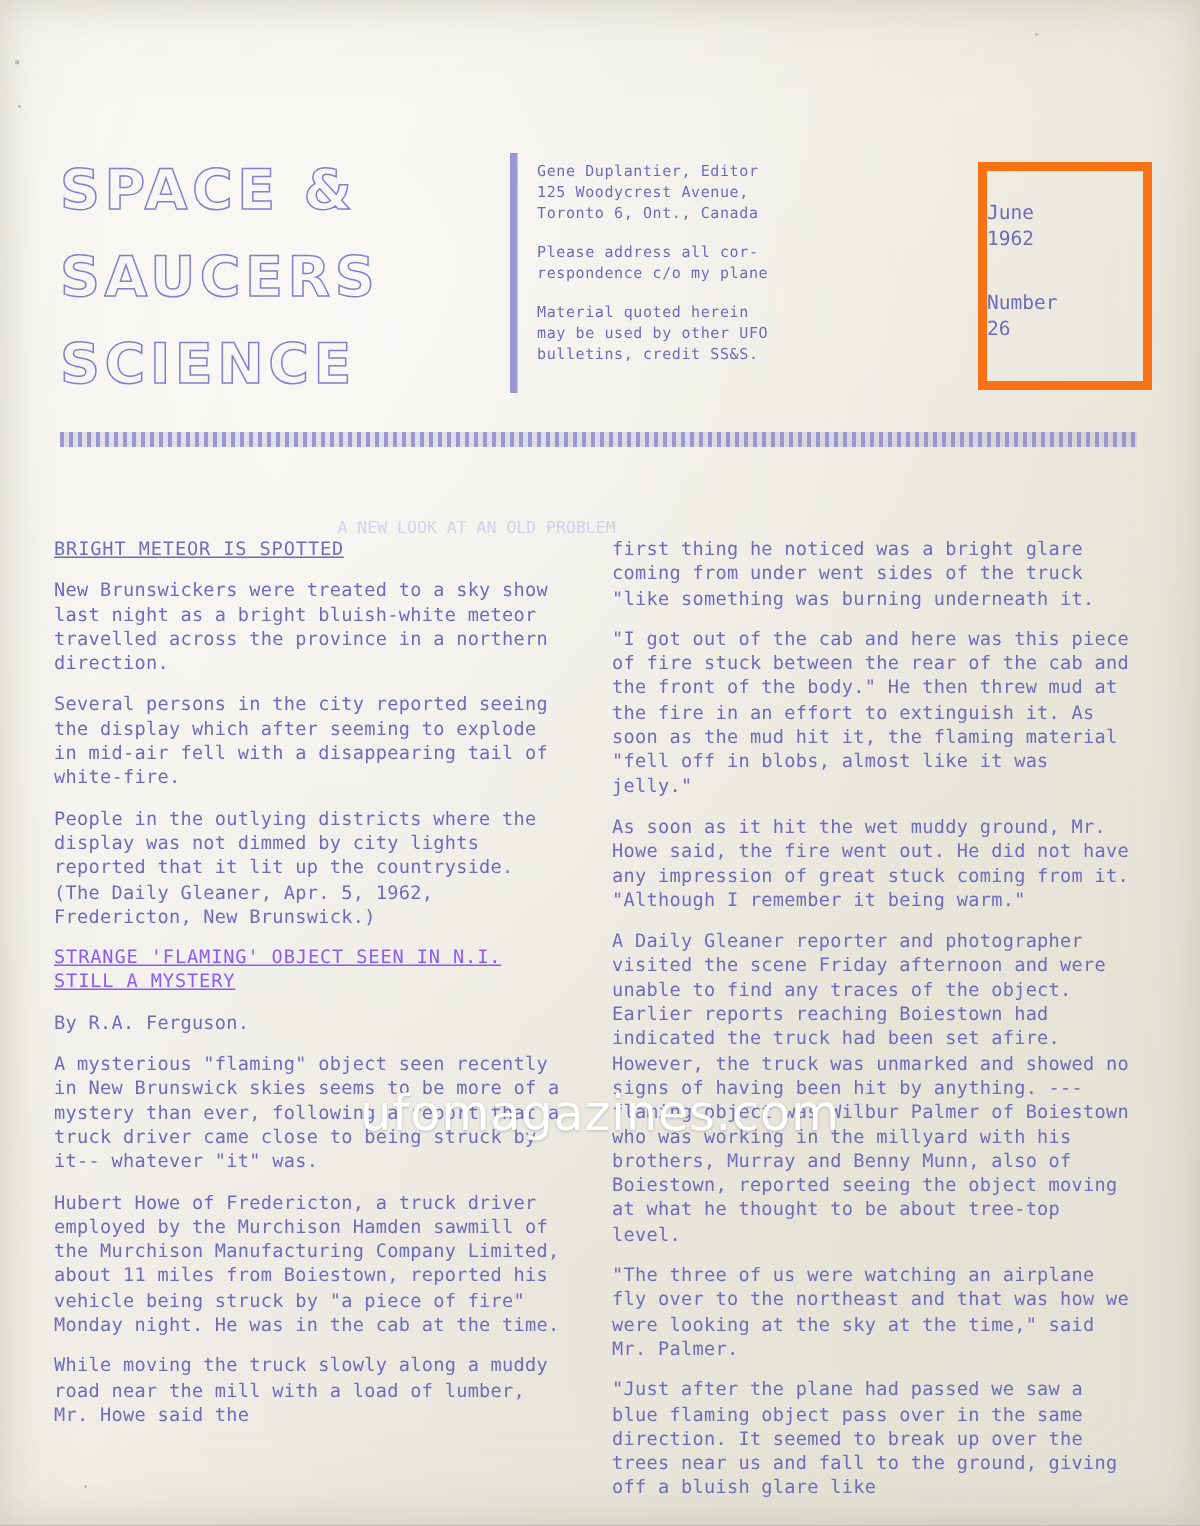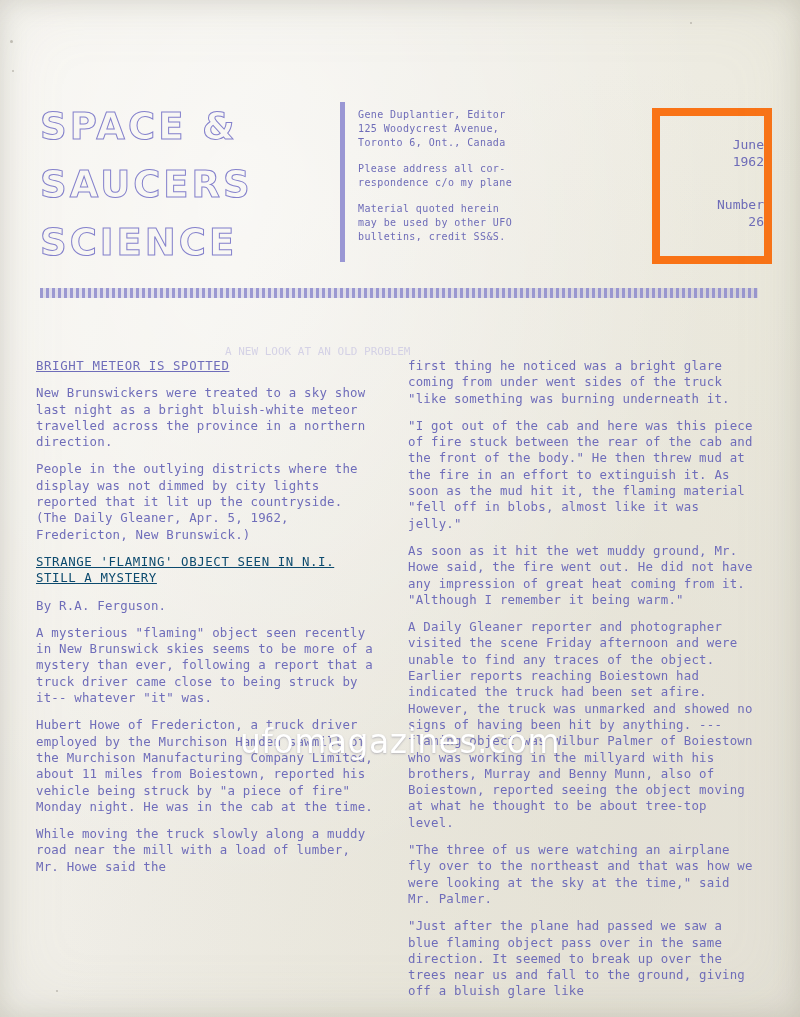--- a/index.html
+++ b/index.html
@@ -83,28 +83,28 @@
     line-height: 14px;
     letter-spacing: .4px;
   }
   .pub-info p { margin: 0 0 12px 0; }
   .issue-box {
     position: absolute;
     left: 612px;
     top: 10px;
     width: 104px;
     height: 140px;
-    border: 8px solid #f97316;
+    border: 6px solid #f97316;
     color: #6e6cb8;
     font-size: 13px;
     line-height: 17px;
-    text-align: right;
+    text-align: left;
   }
   .issue-box .d1 { margin-top: 20px; }
-  .issue-box .d3 { margin-top: 26px; padding-left: 23px; }
+  .issue-box .d3 { margin-top: 26px; }
 
   
   .divider {
     position: absolute;
     left: 40px;
     top: 288px;
     width: 718px;
     height: 10px;
     background: repeating-linear-gradient(90deg,
       #8b88cc 0px, #8b88cc 3px,
@@ -147,21 +147,21 @@
     letter-spacing: .2px;
   }
   .col.left  { left: 36px;  width: 340px; }
   .col.right { left: 408px; width: 350px; }
   .col p { margin: 0 0 11px 0; }
   .headline {
     margin: 0 0 4px 0;
     text-decoration: underline;
     letter-spacing: .6px;
   }
-  .headline.faded { color: #0c4a6e; }
+  .headline.faded { color: #8b5cf6; }
 
   
   .watermark {
     position: absolute;
     left: 0;
     top: 698px;
     width: 800px;
     text-align: center;
     font-family: "DejaVu Sans", sans-serif;
     font-size: 33px;
@@ -209,31 +209,32 @@
       <div class="d4">26</div>
     </div>
   </div>
 
   <div class="divider"></div>
   <div class="ghost-sub">A NEW LOOK AT AN OLD PROBLEM</div>
 
   <div class="col left" id="col-left">
       <p class="headline">BRIGHT METEOR IS SPOTTED</p>
       <p>New Brunswickers were treated to a sky show last night as a bright bluish-white meteor travelled across the province in a northern direction.</p>
+      <p>Several persons in the city reported seeing the display which after seeming to explode in mid-air fell with a disappearing tail of white-fire.</p>
       <p>People in the outlying districts where the display was not dimmed by city lights reported that it lit up the countryside. (The Daily Gleaner, Apr. 5, 1962, Fredericton, New Brunswick.)</p>
       <p class="headline faded">STRANGE 'FLAMING' OBJECT SEEN IN N.I. STILL A MYSTERY</p>
       <p>By R.A. Ferguson.</p>
       <p>A mysterious "flaming" object seen recently in New Brunswick skies seems to be more of a mystery than ever, following a report that a truck driver came close to being struck by it-- whatever "it" was.</p>
       <p>Hubert Howe of Fredericton, a truck driver employed by the Murchison Hamden sawmill of the Murchison Manufacturing Company Limited, about 11 miles from Boiestown, reported his vehicle being struck by "a piece of fire" Monday night.  He was in the cab at the time.</p>
       <p>While moving the truck slowly along a muddy road near the mill with a load of lumber, Mr. Howe said the</p>
     </div>
   <div class="col right" id="col-right">
       <p>first thing he noticed was a bright glare coming from under went sides of the truck "like something was burning underneath it.</p>
       <p>"I got out of the cab and here was this piece of fire stuck between the rear of the cab and the front of the body." He then threw mud at the fire in an effort to extinguish it.  As soon as the mud hit it, the flaming material "fell off in blobs, almost like it was jelly."</p>
-      <p>As soon as it hit the wet muddy ground, Mr. Howe said, the fire went out. He did not have any impression of great heat coming from it.  "Although I remember it being warm."</p>
+      <p>As soon as it hit the wet muddy ground, Mr. Howe said, the fire went out. He did not have any impression of great stuck coming from it.  "Although I remember it being warm."</p>
       <p>A Daily Gleaner reporter and photographer visited the scene Friday afternoon and were unable to find any traces of the object.  Earlier reports reaching Boiestown had indicated the truck had been set afire.  However, the truck was unmarked and showed no signs of having been hit by anything.  ---flaming object was Wilbur Palmer of Boiestown who was working in the millyard with his brothers, Murray and Benny Munn, also of Boiestown, reported seeing the object moving at what he thought to be about tree-top level.</p>
       <p>"The three of us were watching an airplane fly over to the northeast and that was how we were looking at the sky at the time," said Mr. Palmer.</p>
       <p>"Just after the plane had passed we saw a blue flaming object pass over in the same direction.  It seemed to break up over the trees near us and fall to the ground, giving off a bluish glare like</p>
     </div>
 
   <div class="watermark">ufomagazines.com</div>
 
   <div class="edge-shadow"></div>
 </div>
 

